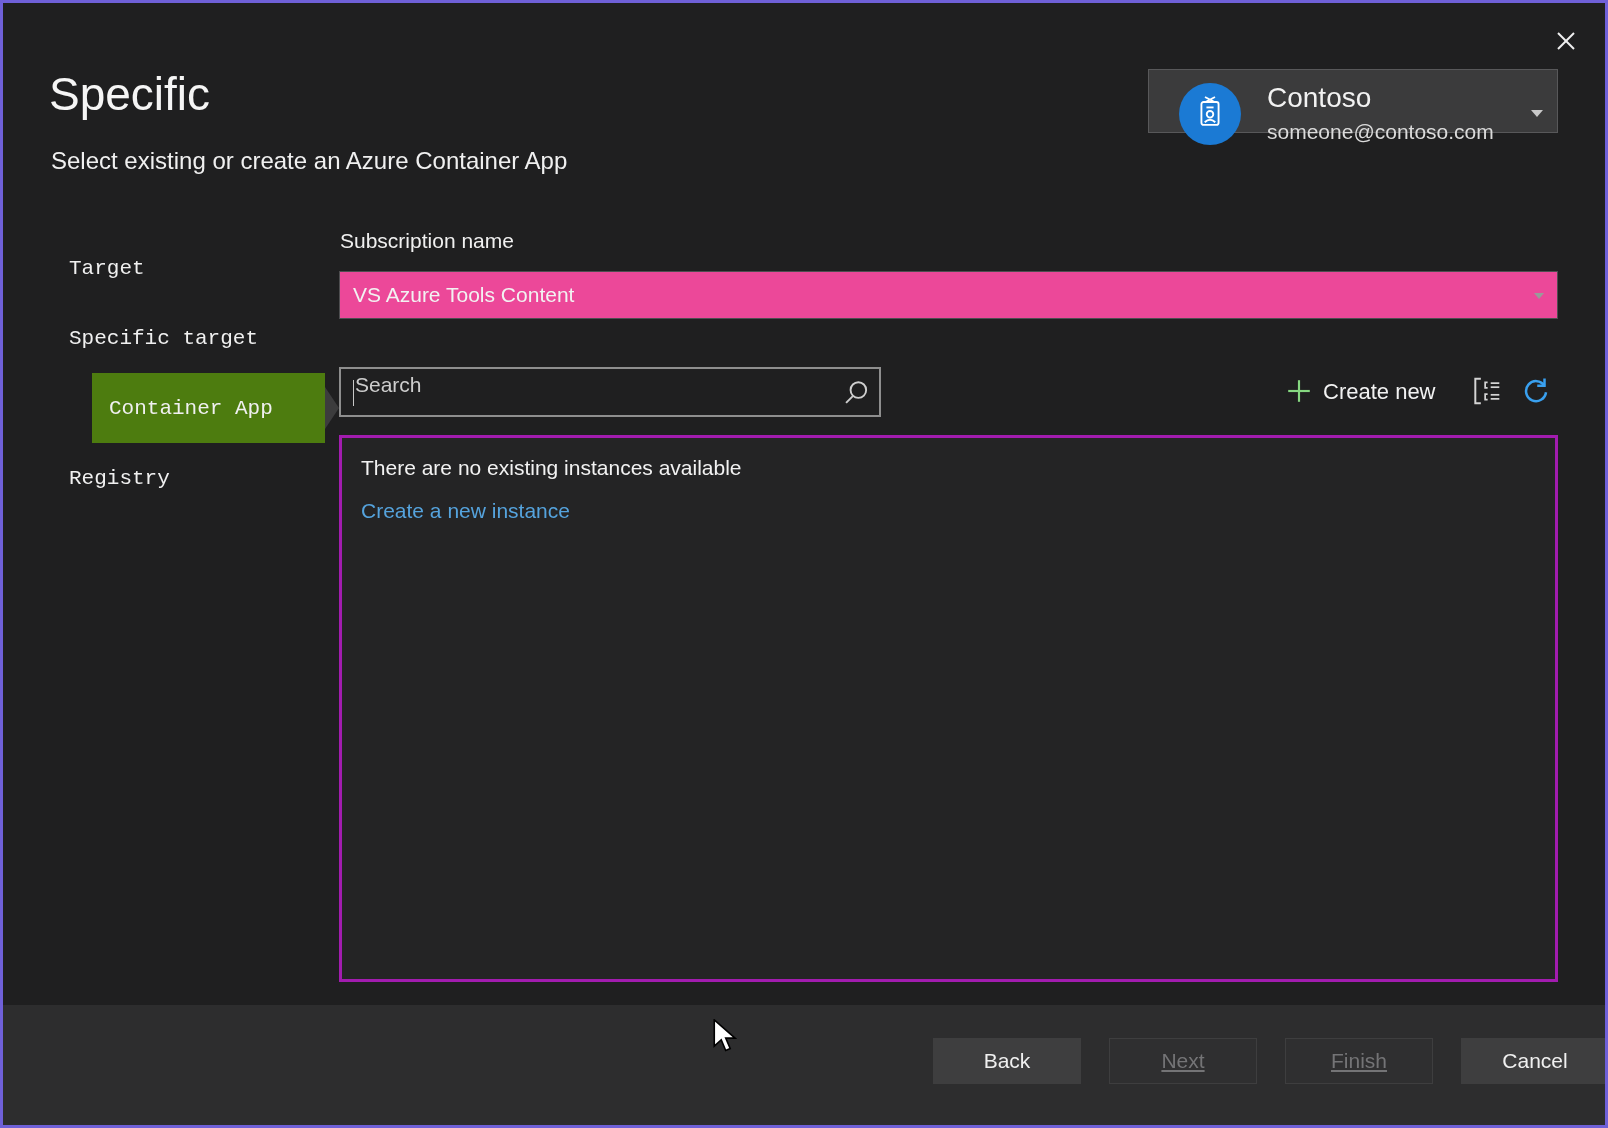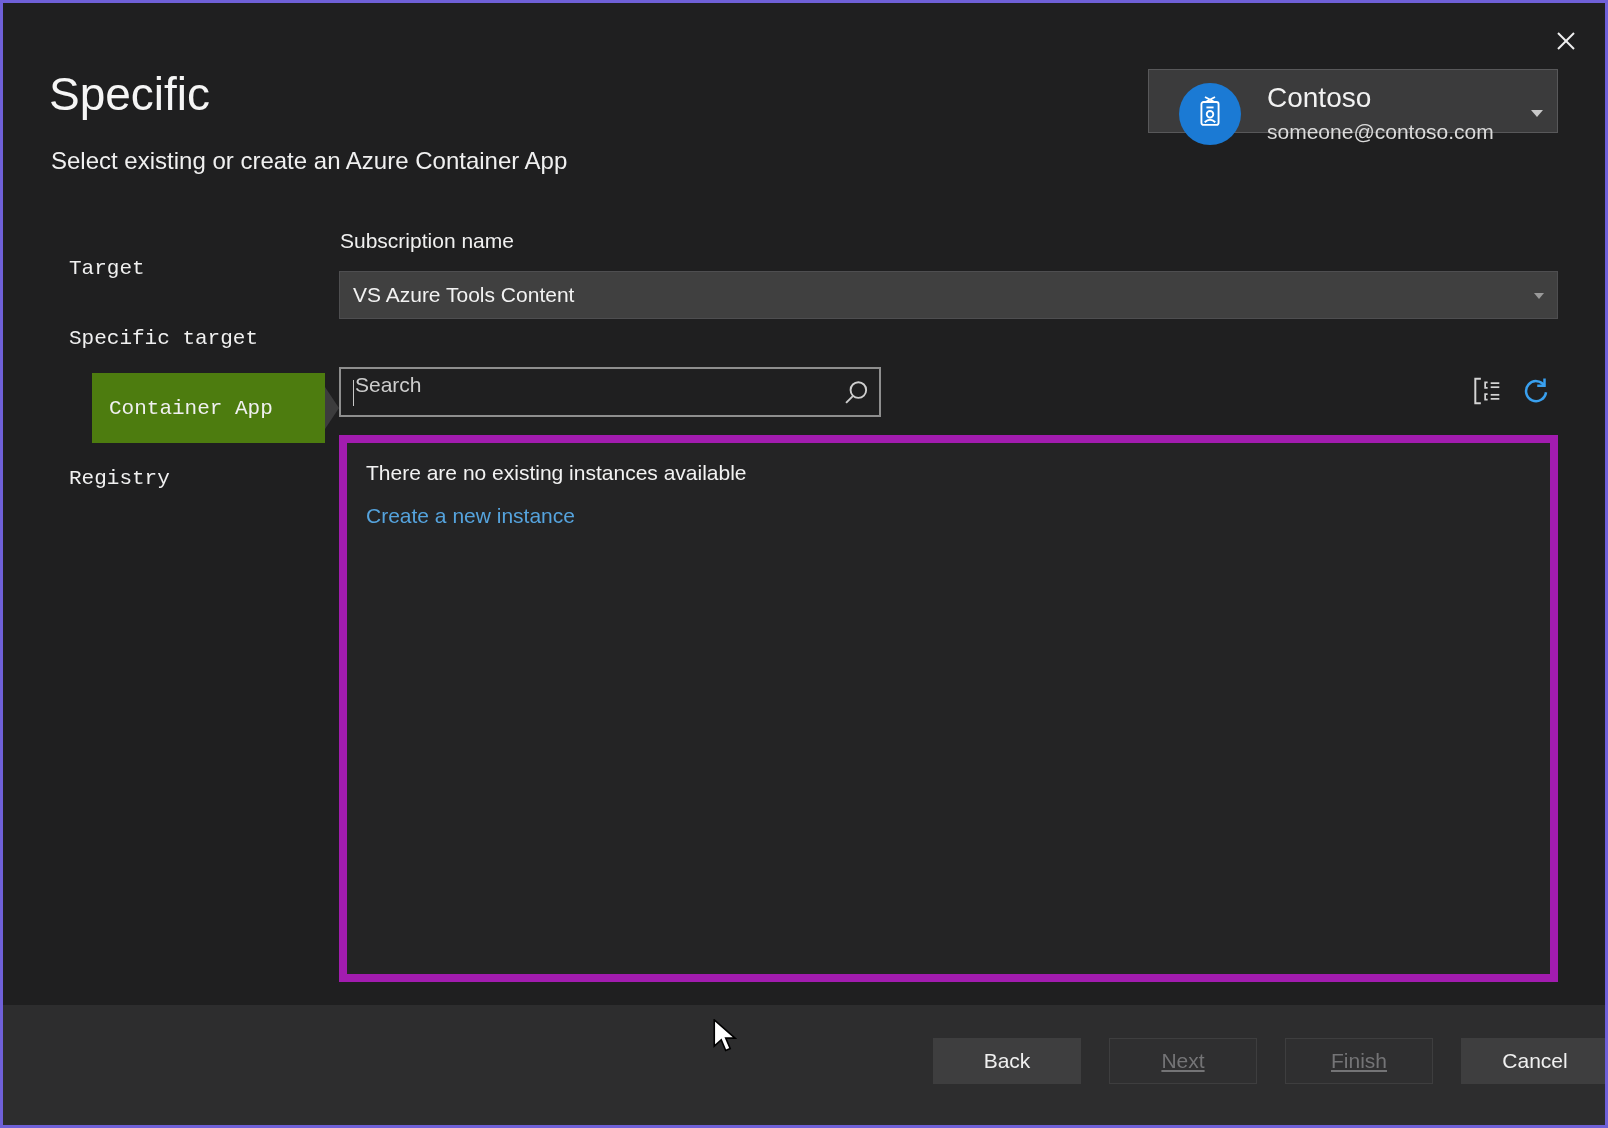--- a/index.html
+++ b/index.html
@@ -35,21 +35,21 @@
   .sidebar-item { position: relative; height: 70px; display: flex; align-items: center;
     padding-left: 17px; font-size: 21px; color: #f0f0f0; cursor: pointer; }
   .sidebar-item.selected { background: #4d7c0f; margin-left: 40px; }
   .sidebar-item.selected::after { content: ""; position: absolute; right: -14px; top: 50%; margin-top: -21px;
     width: 0; height: 0; border-top: 21px solid transparent; border-bottom: 21px solid transparent;
     border-left: 14px solid #3c3c3d; }
 
   
   .field-label { position: absolute; left: 337px; top: 226px; font-size: 21px; color: #f0f0f0; }
   .subscription-dropdown { position: absolute; left: 336px; top: 268px; width: 1219px; height: 48px;
-    background: #404040; border: 1px solid #4e4e50; display: flex; align-items: center; cursor: pointer; }
+    background: #ec4899; border: 1px solid #4e4e50; display: flex; align-items: center; cursor: pointer; }
   .subscription-value { padding-left: 13px; font-size: 21px; color: #f2f2f2; }
   .dropdown-caret { position: absolute; right: 13px; top: 21px; width: 0; height: 0;
     border-left: 5px solid transparent; border-right: 5px solid transparent; border-top: 6px solid #9a9a9a; }
 
   .search-box { position: absolute; left: 336px; top: 364px; width: 542px; height: 50px;
     background: #1f1f20; border: 2px solid #8e8e8e; }
   .search-input { position: absolute; inset: 0; width: 100%; height: 100%; background: transparent;
     border: none; outline: none; color: #e8e8e8; font-size: 21px; font-family: "Liberation Sans", sans-serif;
     padding: 0 44px 14px 14px; }
   .search-input::placeholder { color: #cdcdcd; opacity: 1; }
@@ -59,21 +59,21 @@
   .create-new { position: absolute; left: 1284px; top: 364px; height: 50px;
     display: flex; align-items: center; gap: 12px; cursor: pointer; background: transparent; border: none; }
   .create-new-label { font-size: 22px; color: #f2f2f2; }
   .iconbtn { position: absolute; background: transparent; border: none; cursor: pointer; padding: 0;
     display: flex; align-items: center; justify-content: center; }
   .group-btn { left: 1466px; top: 371px; width: 36px; height: 36px; }
   .refresh-btn { left: 1515px; top: 370px; width: 34px; height: 34px; }
 
   
   .instances-panel { position: absolute; left: 336px; top: 432px; width: 1219px; height: 547px;
-    background: #242425; border: 8px solid #a21caf; }
+    background: #242425; border: 3px solid #a21caf; }
   .empty-message { position: absolute; left: 19px; top: 18px; font-size: 21px; color: #f2f2f2; }
   .create-instance-link { position: absolute; left: 19px; top: 61px; font-size: 21px;
     color: #55a3dd; text-decoration: none; cursor: pointer; }
 
   
   .footer { position: absolute; left: 0; right: 0; top: 1002px; bottom: 0; background: #2d2d2e; }
   .footer-buttons { position: absolute; top: 33px; left: 930px; display: flex; gap: 28px; }
   .btn { width: 148px; height: 46px; font-size: 21px; font-family: "Liberation Sans", sans-serif;
     background: #3e3e3f; color: #f0f0f0; border: none; cursor: pointer; }
   .btn.disabled { background: #2f2f30; color: #747476; border: 1px solid #3e3e3f; cursor: default; text-decoration: underline; }
@@ -139,20 +139,29 @@
     <input class="search-input" type="text" placeholder="Search" style="">
     <span class="text-caret"></span>
     <span class="search-glyph">
       <svg width="26" height="26" viewBox="0 0 22 22" fill="none">
         <circle cx="13" cy="8.5" r="6.6" stroke="#cfcfcf" stroke-width="1.6"></circle>
         <line x1="8.3" y1="13.6" x2="2.6" y2="19.4" stroke="#cfcfcf" stroke-width="1.6"></line>
       </svg>
     </span>
   </div>
 
+  <button class="create-new">
+    <span>
+      <svg width="24" height="24" viewBox="0 0 20 20">
+        <line x1="10" y1="1" x2="10" y2="19" stroke="#86d881" stroke-width="1.8"></line>
+        <line x1="1" y1="10" x2="19" y2="10" stroke="#86d881" stroke-width="1.8"></line>
+      </svg>
+    </span>
+    <span class="create-new-label">Create new</span>
+  </button>
 
   <button class="iconbtn group-btn">
     <span>
       <svg width="32" height="32" viewBox="0 0 26 26" fill="none">
         <path d="M8 3 H3.5 V23 H8" stroke="#d4d4d4" stroke-width="1.6"></path>
         <path d="M13.5 6 H11.5 V10.5 H13.5" stroke="#d4d4d4" stroke-width="1.4"></path>
         <line x1="16" y1="6.6" x2="23" y2="6.6" stroke="#d4d4d4" stroke-width="1.4"></line>
         <line x1="16" y1="9.9" x2="23" y2="9.9" stroke="#d4d4d4" stroke-width="1.4"></line>
         <path d="M13.5 15.5 H11.5 V20 H13.5" stroke="#d4d4d4" stroke-width="1.4"></path>
         <line x1="16" y1="16.1" x2="23" y2="16.1" stroke="#d4d4d4" stroke-width="1.4"></line>

